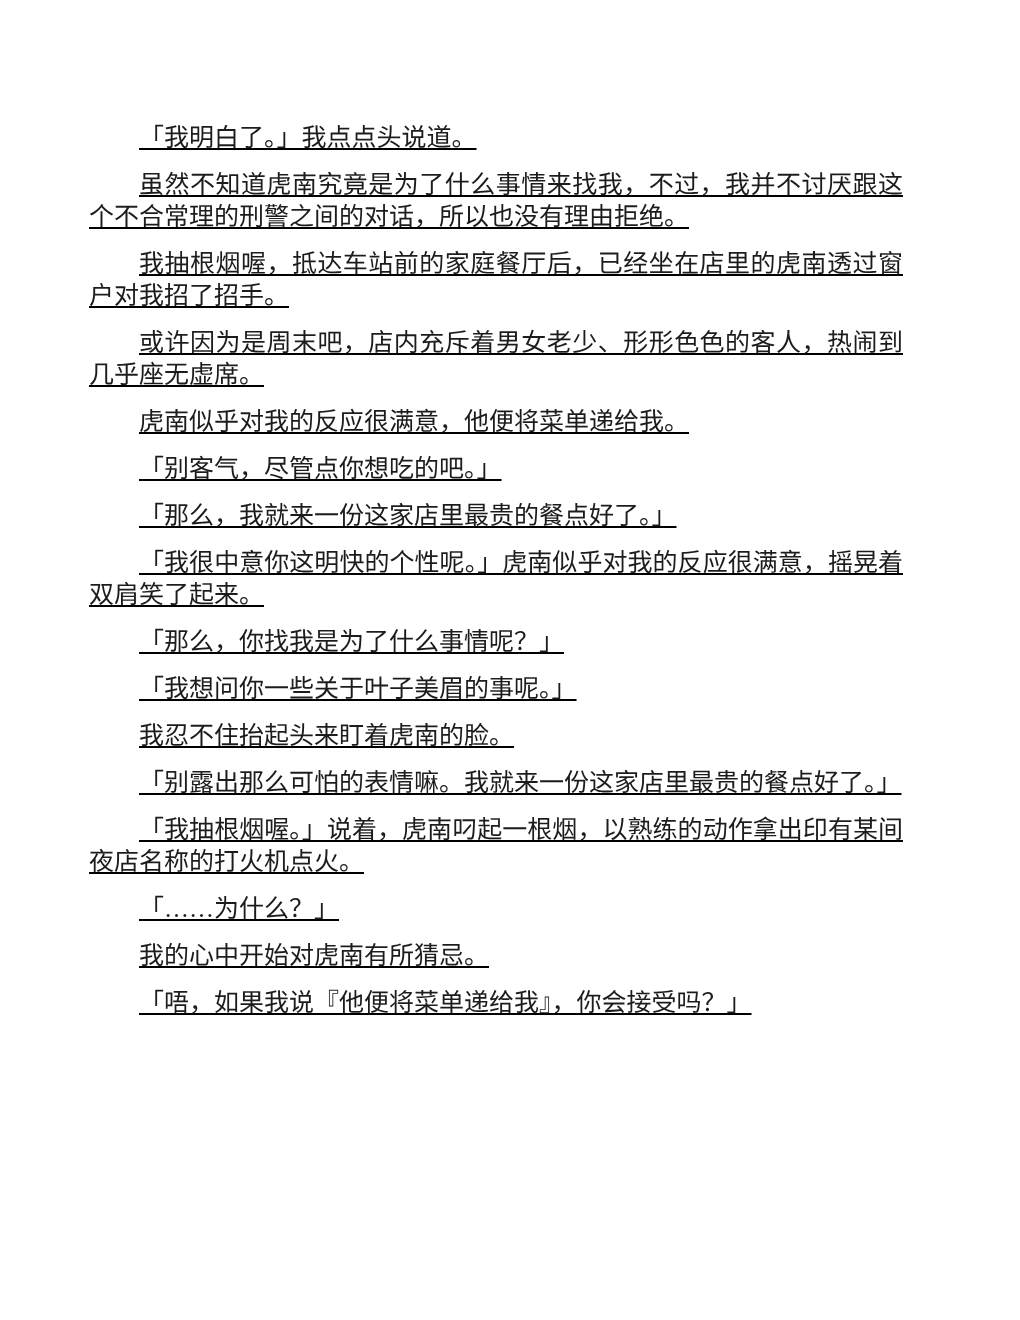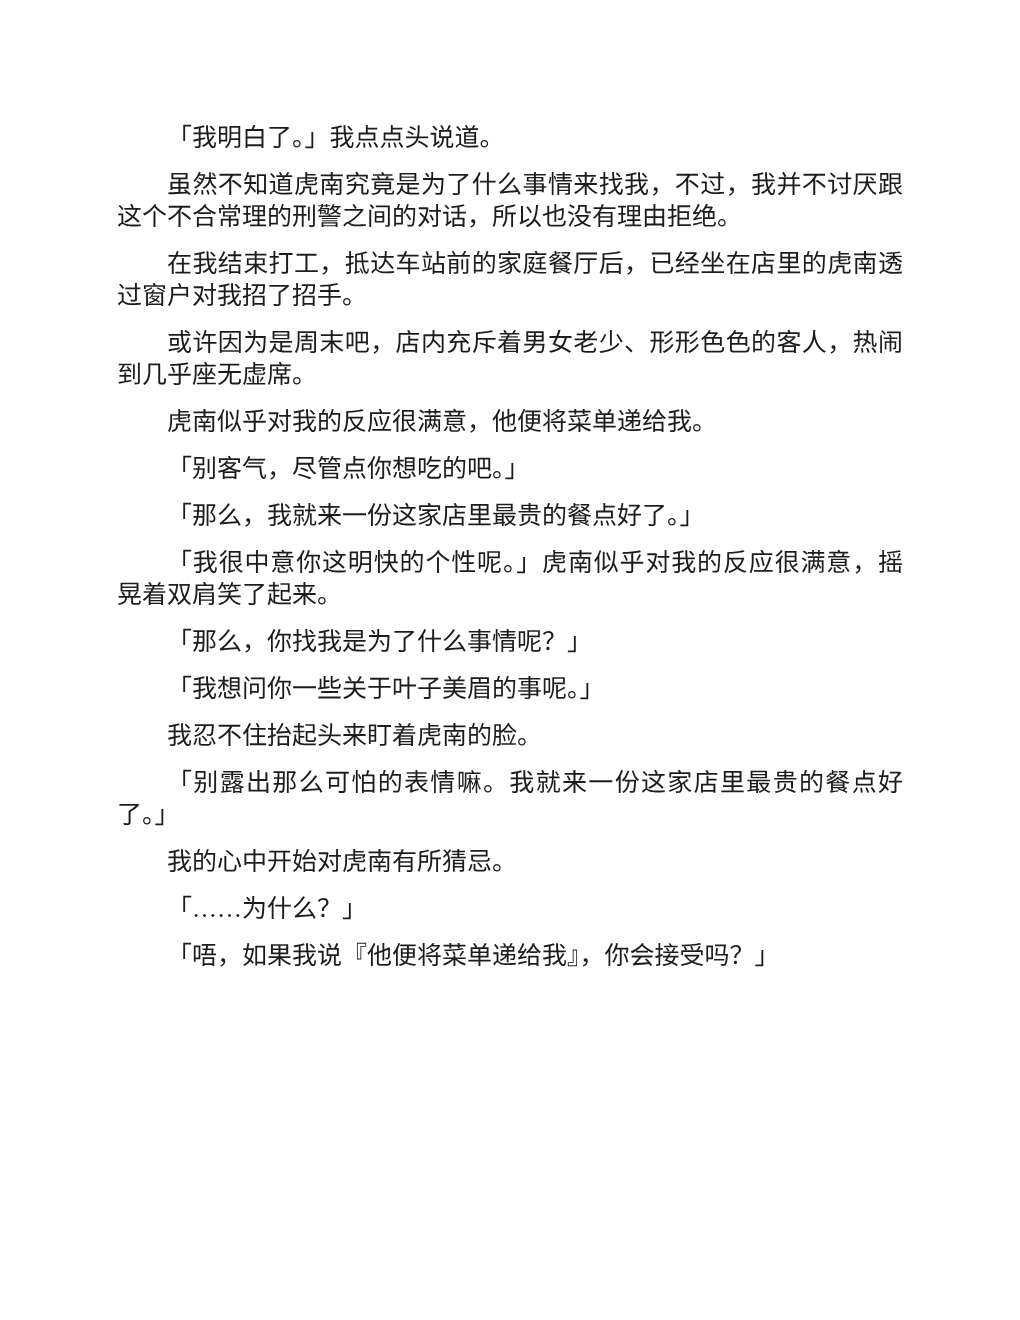--- a/index.html
+++ b/index.html
@@ -11,48 +11,50 @@
     body {
       width: 1020px;
       height: 1320px;
       overflow: hidden;
       font-family: "Liberation Serif", "DejaVu Serif", serif;
     }
     .page {
       box-sizing: border-box;
       width: 1020px;
       height: 1074px;
-      padding: 122px 117px 0 117px;
+      padding: 122px 117px 0 89px;
       background: #ffffff;
+      text-decoration: underline;
     }
     .page p {
       margin: 0 0 15px 0;
       padding: 0;
       font-size: 25px;
       line-height: 32px;
       color: #1c1c1c;
       text-align: justify;
       text-justify: inter-ideograph;
       text-indent: 2em;
       word-break: break-all;
       letter-spacing: 0;
     }
   </style>
 </head>
 <body>
 
 <main class="page">
   <p>「我明白了。」我点点头说道。</p>
   <p>虽然不知道虎南究竟是为了什么事情来找我，不过，我并不讨厌跟这个不合常理的刑警之间的对话，所以也没有理由拒绝。</p>
-  <p>在我结束打工，抵达车站前的家庭餐厅后，已经坐在店里的虎南透过窗户对我招了招手。</p>
+  <p>我抽根烟喔，抵达车站前的家庭餐厅后，已经坐在店里的虎南透过窗户对我招了招手。</p>
   <p>或许因为是周末吧，店内充斥着男女老少、形形色色的客人，热闹到几乎座无虚席。</p>
   <p>虎南似乎对我的反应很满意，他便将菜单递给我。</p>
   <p>「别客气，尽管点你想吃的吧。」</p>
   <p>「那么，我就来一份这家店里最贵的餐点好了。」</p>
   <p>「我很中意你这明快的个性呢。」虎南似乎对我的反应很满意，摇晃着双肩笑了起来。</p>
   <p>「那么，你找我是为了什么事情呢？」</p>
   <p>「我想问你一些关于叶子美眉的事呢。」</p>
   <p>我忍不住抬起头来盯着虎南的脸。</p>
   <p>「别露出那么可怕的表情嘛。我就来一份这家店里最贵的餐点好了。」</p>
+  <p>「我抽根烟喔。」说着，虎南叼起一根烟，以熟练的动作拿出印有某间夜店名称的打火机点火。</p>
+  <p>「……为什么？」</p>
   <p>我的心中开始对虎南有所猜忌。</p>
-  <p>「……为什么？」</p>
   <p>「唔，如果我说『他便将菜单递给我』，你会接受吗？」</p>
 </main>
 
 </body></html>

